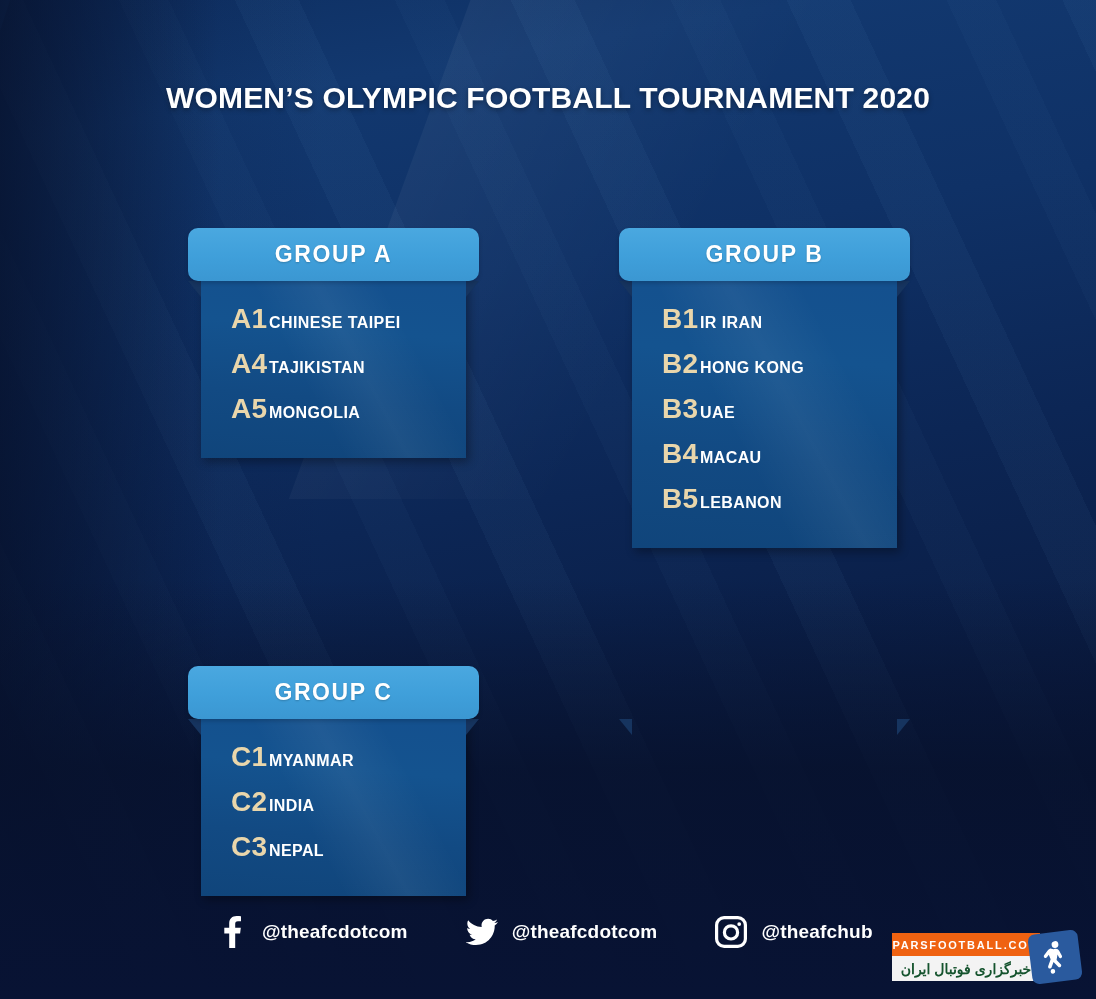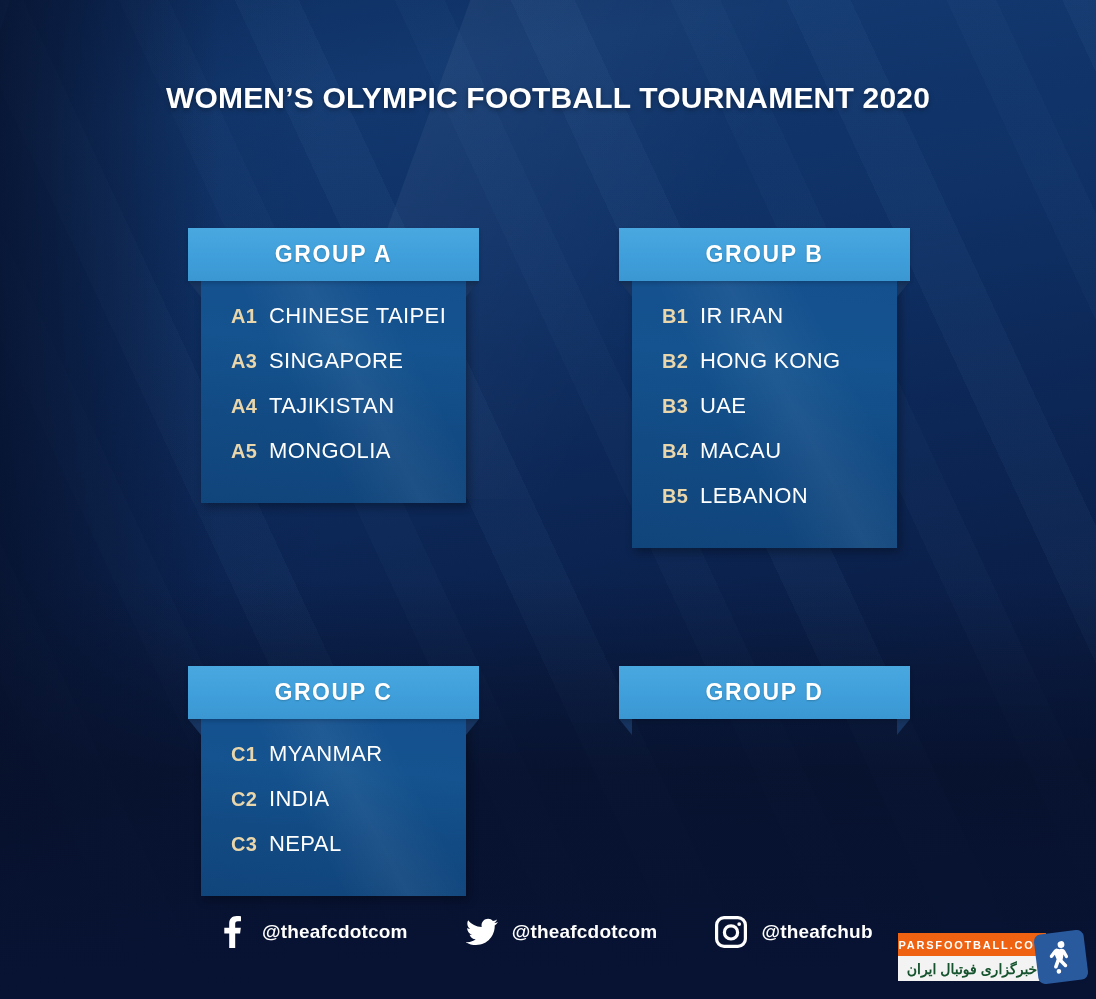--- a/index.html
+++ b/index.html
@@ -77,20 +77,21 @@
 
   .group-card { position:relative; width:291px; }
 
   .gc-banner {
     position:relative;
     width:291px; height:53px;
     background:linear-gradient(180deg,#4aa8e0 0%, #3f9fda 55%, #3b97d2 100%);
     display:flex; align-items:center; justify-content:center;
     z-index:3;
     box-shadow:0 2px 4px rgba(0,0,0,0.18);
+    border-radius:10px;
   }
   .gc-banner-label {
     color:#ffffff; font-weight:bold; font-size:23px;
     letter-spacing:1.6px;
     text-shadow:0 1px 2px rgba(0,0,0,0.2);
   }
   
   .fold-l, .fold-r {
     position:absolute; top:53px; width:13px; height:16px; z-index:2;
   }
@@ -115,35 +116,35 @@
 
   .team-row {
     display:flex; align-items:baseline;
     padding:0 0 0 30px;
     height:45px;
     position:relative; z-index:2;
   }
   .team-code {
     color:#e9d6ab;
     font-weight:bold;
-    font-size:20px;
+    font-size:28px;
     width:38px;
     flex:0 0 38px;
     letter-spacing:0.3px;
   }
   .team-name {
     color:#ffffff;
-    font-weight:normal;
-    font-size:22px;
+    font-weight:bold;
+    font-size:16px;
     letter-spacing:0.4px;
   }
 
   
   .footer {
-    position:absolute; left:0; right:6px; bottom:0; height:105px;
+    position:absolute; left:0; right:12px; bottom:0; height:105px;
     z-index:7;
   }
   .socials {
     position:absolute; left:216px; top:22px;
     display:flex; align-items:center; gap:58px;
   }
   .social { display:flex; align-items:center; gap:14px; }
   .social-handle {
     color:#ffffff; font-weight:bold; font-size:19px; letter-spacing:0.2px;
   }
@@ -204,24 +205,20 @@
         <span class="gc-banner-label">GROUP A</span>
       </div>
       <div class="fold-l"></div>
       <div class="fold-r"></div>
       <div class="gc-body">
         <div class="team-row">
           <span class="team-code">A1</span>
           <span class="team-name">CHINESE TAIPEI</span>
         </div>
         <div class="team-row">
-          <span class="team-code">A3</span>
-          <span class="team-name">SINGAPORE</span>
-        </div>
-        <div class="team-row">
           <span class="team-code">A4</span>
           <span class="team-name">TAJIKISTAN</span>
         </div>
         <div class="team-row">
           <span class="team-code">A5</span>
           <span class="team-name">MONGOLIA</span>
         </div>
       </div>
     </div>
 
@@ -275,23 +272,20 @@
           <span class="team-name">INDIA</span>
         </div>
         <div class="team-row">
           <span class="team-code">C3</span>
           <span class="team-name">NEPAL</span>
         </div>
       </div>
     </div>
 
     <div class="group-card">
-      <div class="gc-banner">
-        <span class="gc-banner-label">GROUP D</span>
-      </div>
       <div class="fold-l"></div>
       <div class="fold-r"></div>
     </div>
 
   </div>
 </div>
 
 <div class="footer">
   <div class="socials">
 

